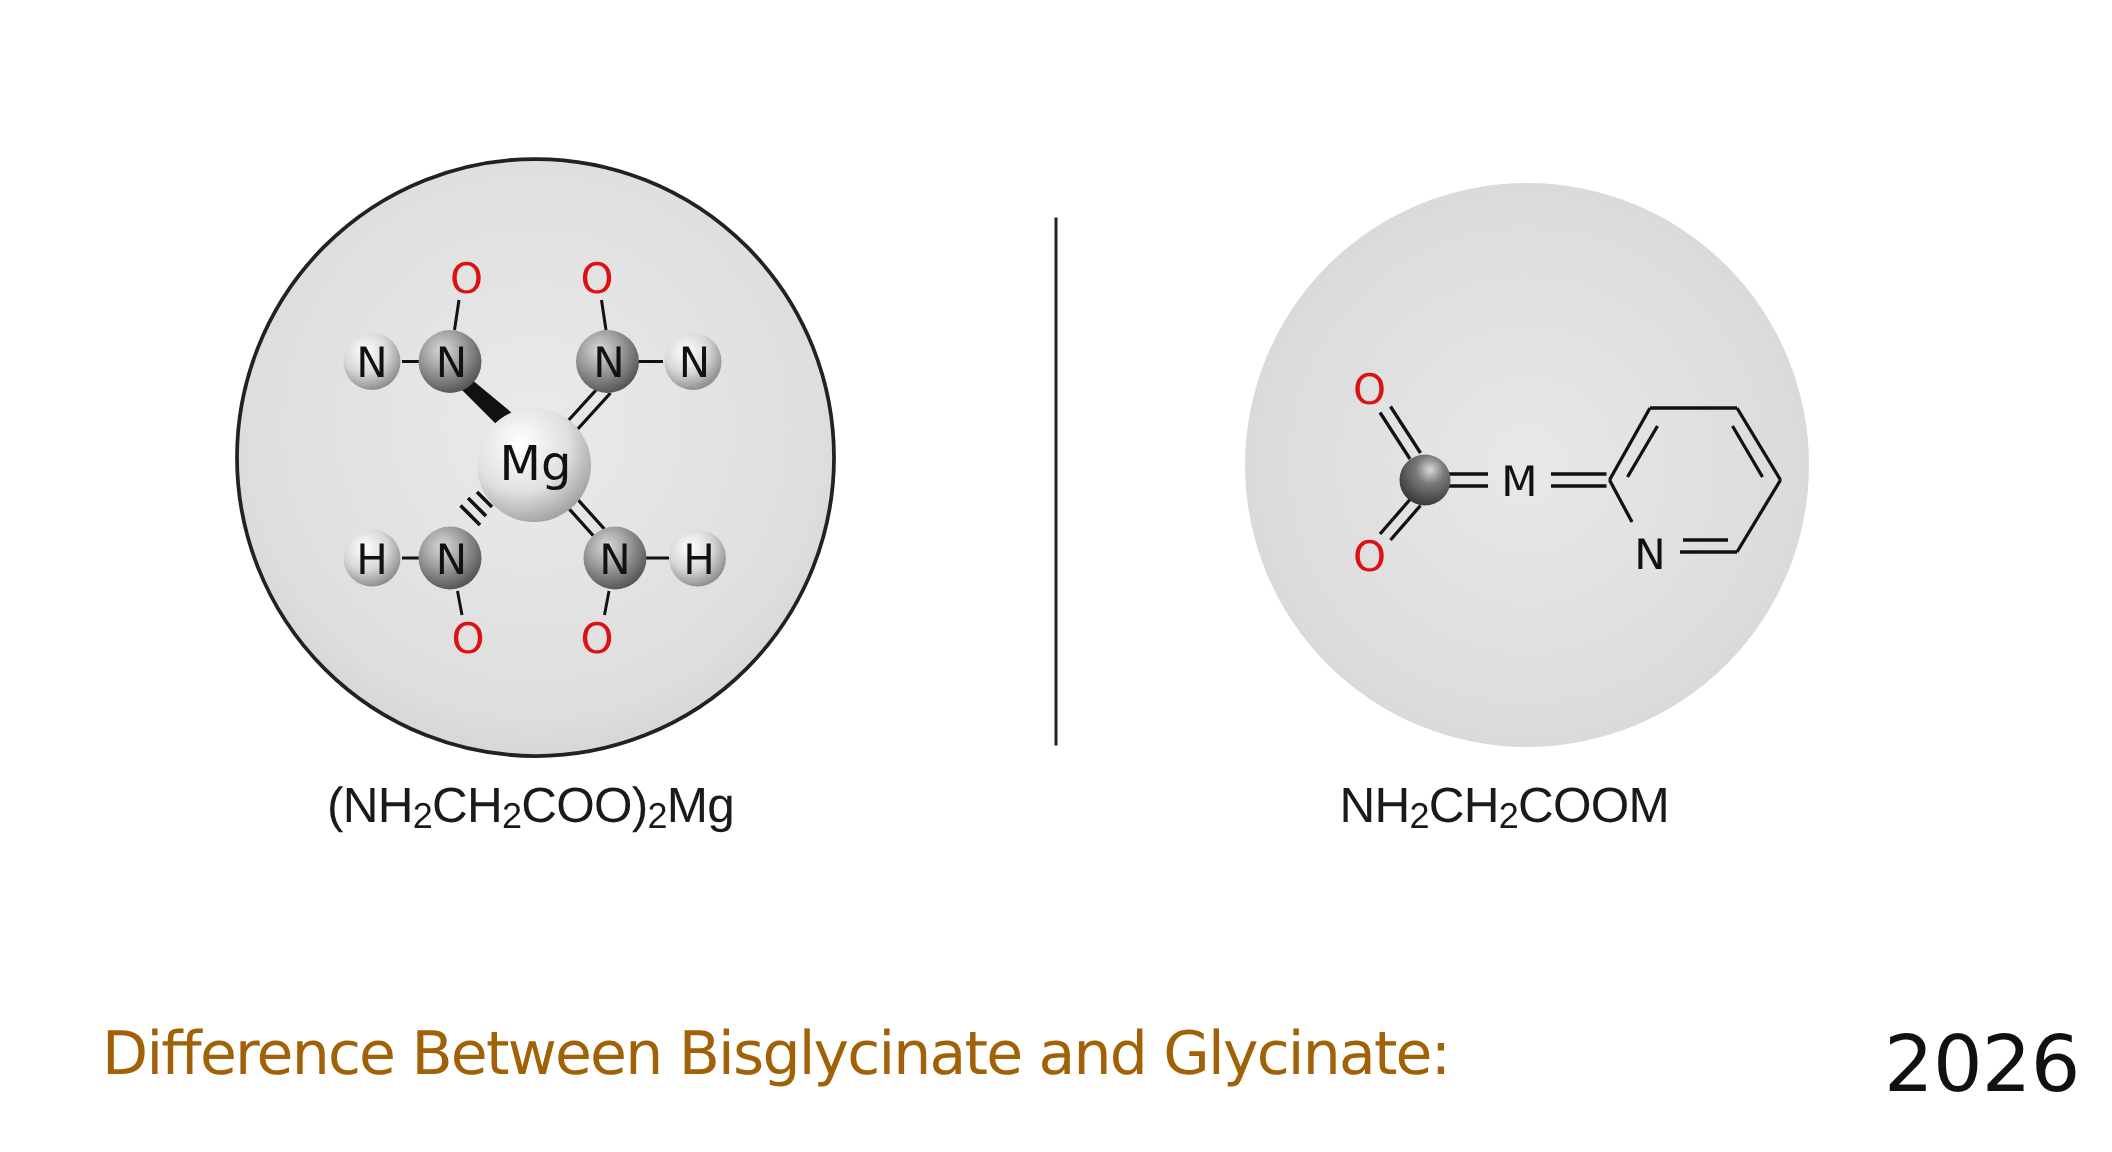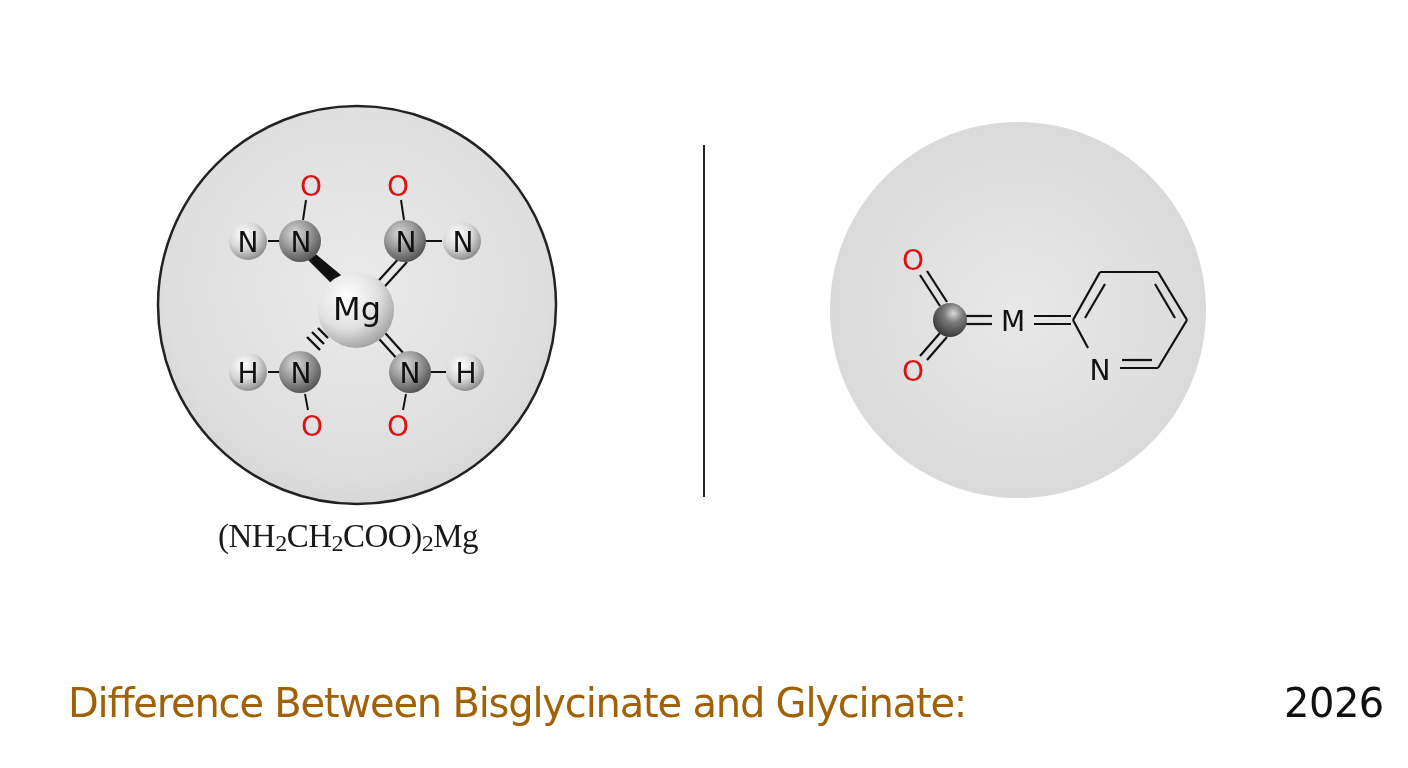--- a/index.html
+++ b/index.html
@@ -19,21 +19,21 @@
       position: absolute;
       left: 0; top: 0;
       width: 1408px; height: 768px;
     }
     svg.diagram {
       position: absolute;
       left: 0; top: 0;
     }
     .formula {
       position: absolute;
-      font-family: Liberation Serif, serif;
+      font-family: Liberation Sans, sans-serif;
       font-size: 33px;
       color: #1a1a1a;
       white-space: nowrap;
       letter-spacing: -0.5px;
     }
     .formula sub {
       font-size: 24px;
       vertical-align: -4px;
       line-height: 0;
     }
@@ -50,24 +50,24 @@
       left: 68px;
       top: 680px;
       font-family: "DejaVu Sans", "Liberation Sans", sans-serif;
       font-size: 40px;
       color: #a16207;
       white-space: nowrap;
       letter-spacing: -1.2px;
     }
     .year {
       position: absolute;
-      left: 1284px;
+      left: 1256px;
       top: 680px;
       font-family: "DejaVu Sans", "Liberation Sans", sans-serif;
-      font-size: 40px;
+      font-size: 52px;
       color: #111111;
       letter-spacing: -0.5px;
     }
     .atom-label {
       font-family: "DejaVu Sans", "Liberation Sans", sans-serif;
       font-size: 28px;
       fill: #111111;
       text-anchor: middle;
       dominant-baseline: central;
     }
@@ -207,17 +207,18 @@
 
       <text class="atom-label oxygen" x="913" y="260">O</text>
       <text class="atom-label oxygen" x="913" y="371">O</text>
       <text class="atom-label" x="1013" y="321">M</text>
       <text class="atom-label" x="1100" y="370">N</text>
     </g>
   </svg>
 
   <div class="formula formula-left"><span>(NH</span><sub>2</sub><span>CH</span><sub>2</sub><span>COO)</span><sub>2</sub><span>Mg</span></div>
 
+  <div class="formula formula-right"><span>NH</span><sub>2</sub><span>CH</span><sub>2</sub><span>COOM</span></div>
 
   <div class="caption">Difference Between Bisglycinate and Glycinate:</div>
   <div class="year">2026</div>
 
 </div>
 
 </body></html>

